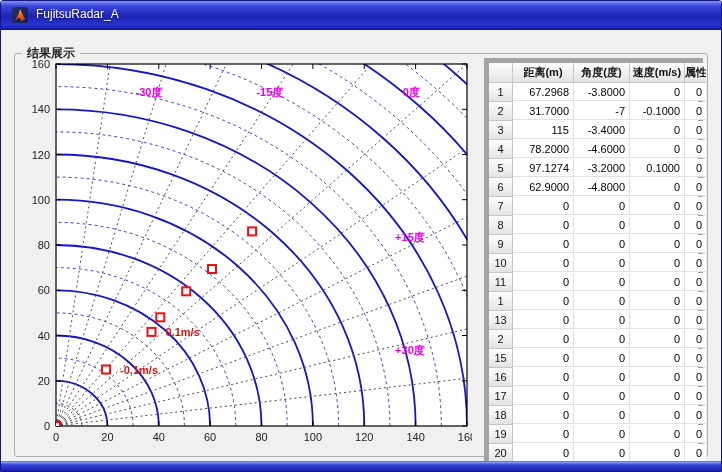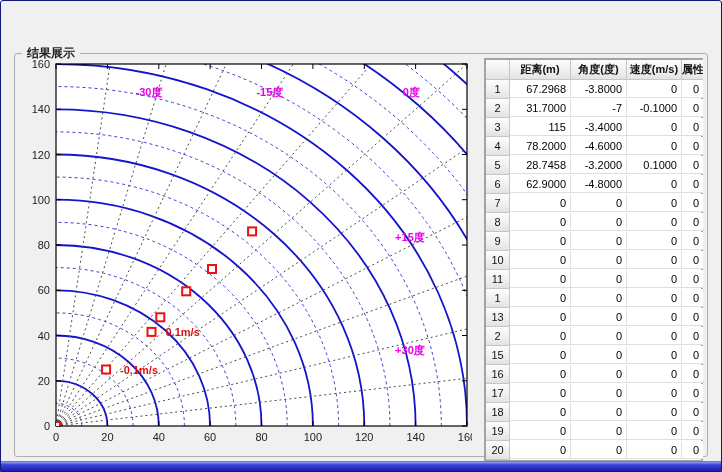--- a/index.html
+++ b/index.html
@@ -8,32 +8,36 @@
   .titlebar .app-icon{position:absolute;left:11px;top:6px;width:16px;height:16px;border-radius:3px;background:linear-gradient(135deg,#26306e 0%,#141c4a 100%);}
   .titlebar .app-icon:before{content:"";position:absolute;left:3px;top:2px;width:10px;height:12px;background:linear-gradient(160deg,#ffb23a 10%,#f0621a 55%,#c33a10 95%);clip-path:polygon(50% 0,100% 85%,65% 100%,40% 70%,0 95%,35% 45%);}
   .titlebar .title-text{position:absolute;left:35px;top:0;line-height:27px;color:#fff;font-size:12px;text-shadow:0 1px 2px rgba(0,0,20,.6);}
   .bottomframe{position:absolute;left:0;right:0;bottom:0;height:9px;background:linear-gradient(#95a0f2 0%,#3a46dd 30%,#1a1fae 100%);border-top:1px solid #6a76e0;}
   .groupbox{position:absolute;left:13px;right:13px;top:52px;bottom:14px;border:1px solid #aeaeae;border-radius:3px;}
   .groupbox-label{position:absolute;left:21px;top:44px;background:#f0f0f0;padding:0 5px;font-size:12px;font-weight:bold;color:#222;}
   .plot{position:absolute;left:25px;top:56px;width:446px;height:400px;background:transparent;}
   .plot svg{display:block;}
   .svg-text{font-family:"Liberation Sans",sans-serif;}
   
-  .rtable{position:absolute;left:483px;top:57px;width:219px;background:#fff;border:2px solid #a3a3a3;box-sizing:border-box;font-size:11px;}
+  .rtable{position:absolute;left:483px;top:57px;width:219px;background:#fff;border:5px solid #a3a3a3;box-sizing:border-box;font-size:11px;}
   .trow{display:grid;grid-template-columns:24px 61px 56px 55px 21px;}
   .hcell,.rhcell{background:linear-gradient(#fdfdfd,#ececec 70%,#e2e2e2);border-right:1px solid #c6c6c6;border-bottom:1px solid #c6c6c6;text-align:center;color:#111;}
   .hcell{height:19px;line-height:19px;font-weight:bold;overflow:hidden;white-space:nowrap;}
   .rhcell{height:18px;line-height:18px;}
   .dcell{height:18px;line-height:18px;background:#fff;border-right:1px solid #dfdfdf;border-bottom:1px solid #dfdfdf;text-align:right;padding-right:4px;box-sizing:border-box;color:#000;overflow:hidden;white-space:nowrap;}
   .trow > div:last-child{border-right:none;}
 </style>
 </head>
 <body>
 
 <div class="window">
+  <div class="titlebar">
+    <span class="app-icon"></span>
+    <span class="title-text">FujitsuRadar_A</span>
+  </div>
 
   <div class="groupbox"></div>
   <span class="groupbox-label">结果展示</span>
 
   <div class="plot" id="plot">
       <svg width="446" height="400" viewBox="0 0 446 400" xmlns="http://www.w3.org/2000/svg">
         <defs>
           <clipPath id="cp">
             <rect x="30" y="7" width="411" height="362"></rect>
           </clipPath>
@@ -204,21 +208,21 @@
       </div>
       <div class="trow">
         <div class="rhcell">4</div>
         <div class="dcell">78.2000</div>
         <div class="dcell">-4.6000</div>
         <div class="dcell">0</div>
         <div class="dcell">0</div>
       </div>
       <div class="trow">
         <div class="rhcell">5</div>
-        <div class="dcell">28.7458</div>
+        <div class="dcell">97.1274</div>
         <div class="dcell">-3.2000</div>
         <div class="dcell">0.1000</div>
         <div class="dcell">0</div>
       </div>
       <div class="trow">
         <div class="rhcell">6</div>
         <div class="dcell">62.9000</div>
         <div class="dcell">-4.8000</div>
         <div class="dcell">0</div>
         <div class="dcell">0</div>

